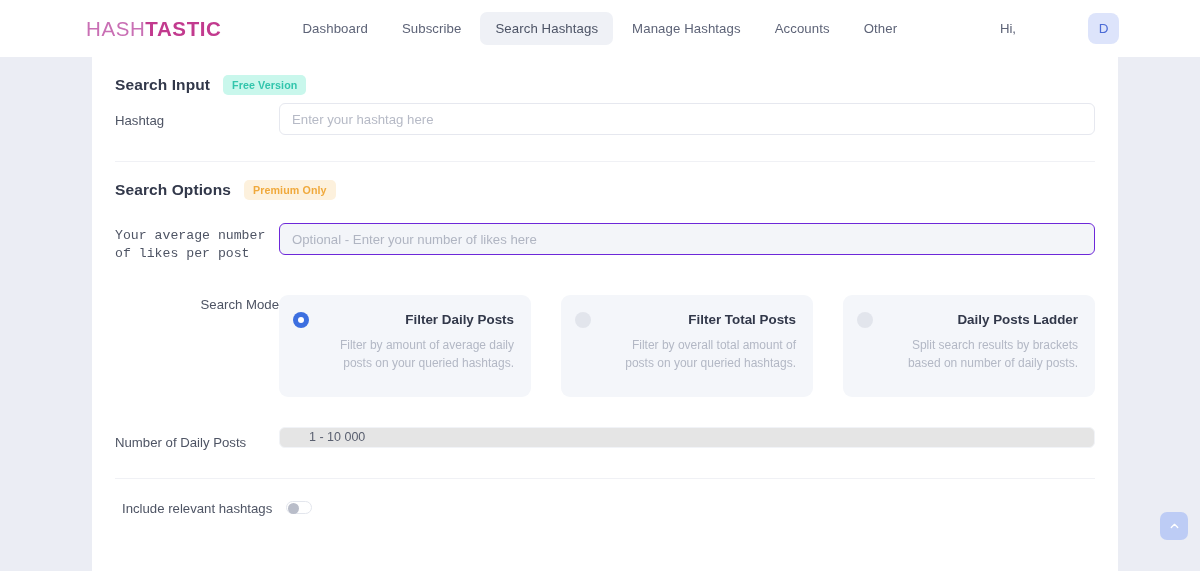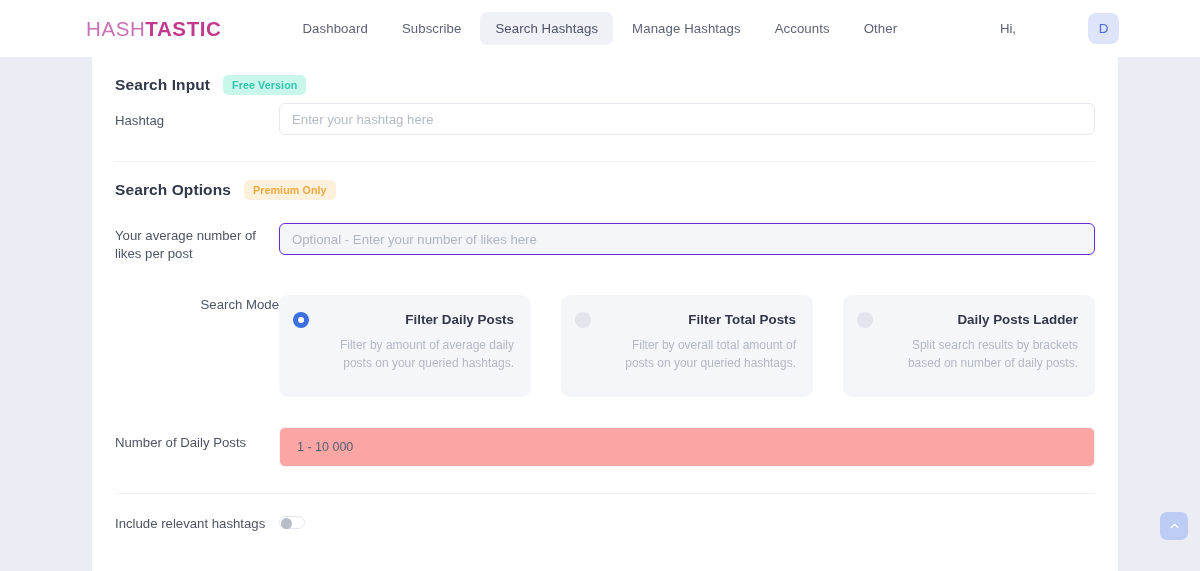--- a/index.html
+++ b/index.html
@@ -165,27 +165,27 @@
     font-family: "Liberation Sans", sans-serif;
     font-size: 13.2px;
     color: #4e5464;
     padding: 0 12px;
     outline: none;
   }
   .input-gray::placeholder { color: #b0b5c2; }
 
   .select-gray {
     width: 100%;
-    height: 40px;
+    height: 21px;
     border: 1px solid #f1f3f7;
     border-radius: 6px;
-    background: #fca5a5;
+    background: #e5e5e5;
     font-size: 12.5px;
     color: #5a6070;
-    padding: 0 17px;
+    padding: 0 29px;
     display: flex;
     align-items: center;
     cursor: pointer;
   }
 
   .divider {
     height: 1px;
     background: #f0f1f5;
     margin: 0;
   }
@@ -253,20 +253,21 @@
     color: #b3b8c5;
     line-height: 1.47;
     margin-left: 26px;
     margin-top: 8px;
   }
 
   
   .toggle-row {
     display: flex;
     align-items: flex-start;
+    margin-left: 7px;
   }
   .toggle-label {
     width: 164px;
     flex-shrink: 0;
     font-size: 13.2px;
     color: #4e5464;
     line-height: 1.36;
   }
   .toggle {
     width: 26px;
@@ -344,21 +345,21 @@
       </div>
 
       <div class="divider"></div>
 
       <div class="section-head">
         <div class="section-title">Search Options</div>
         <div class="badge badge-premium">Premium Only</div>
       </div>
 
       <div class="row" style="margin-top:23px;">
-        <div class="row-label" style="padding-top:4px;">Your average number of likes per post</div>
+        <div class="row-label" style="padding-top:4px;font-family:Liberation Mono, monospace;">Your average number of likes per post</div>
         <div class="field-wrap">
           <input class="input-gray" type="text" placeholder="Optional - Enter your number of likes here" style="">
         </div>
       </div>
 
       <div class="row" style="margin-top:32px;text-align:right;">
         <div class="row-label" style="padding-top:1px;">Search Mode</div>
         <div class="field-wrap">
           <div class="modes">
 

